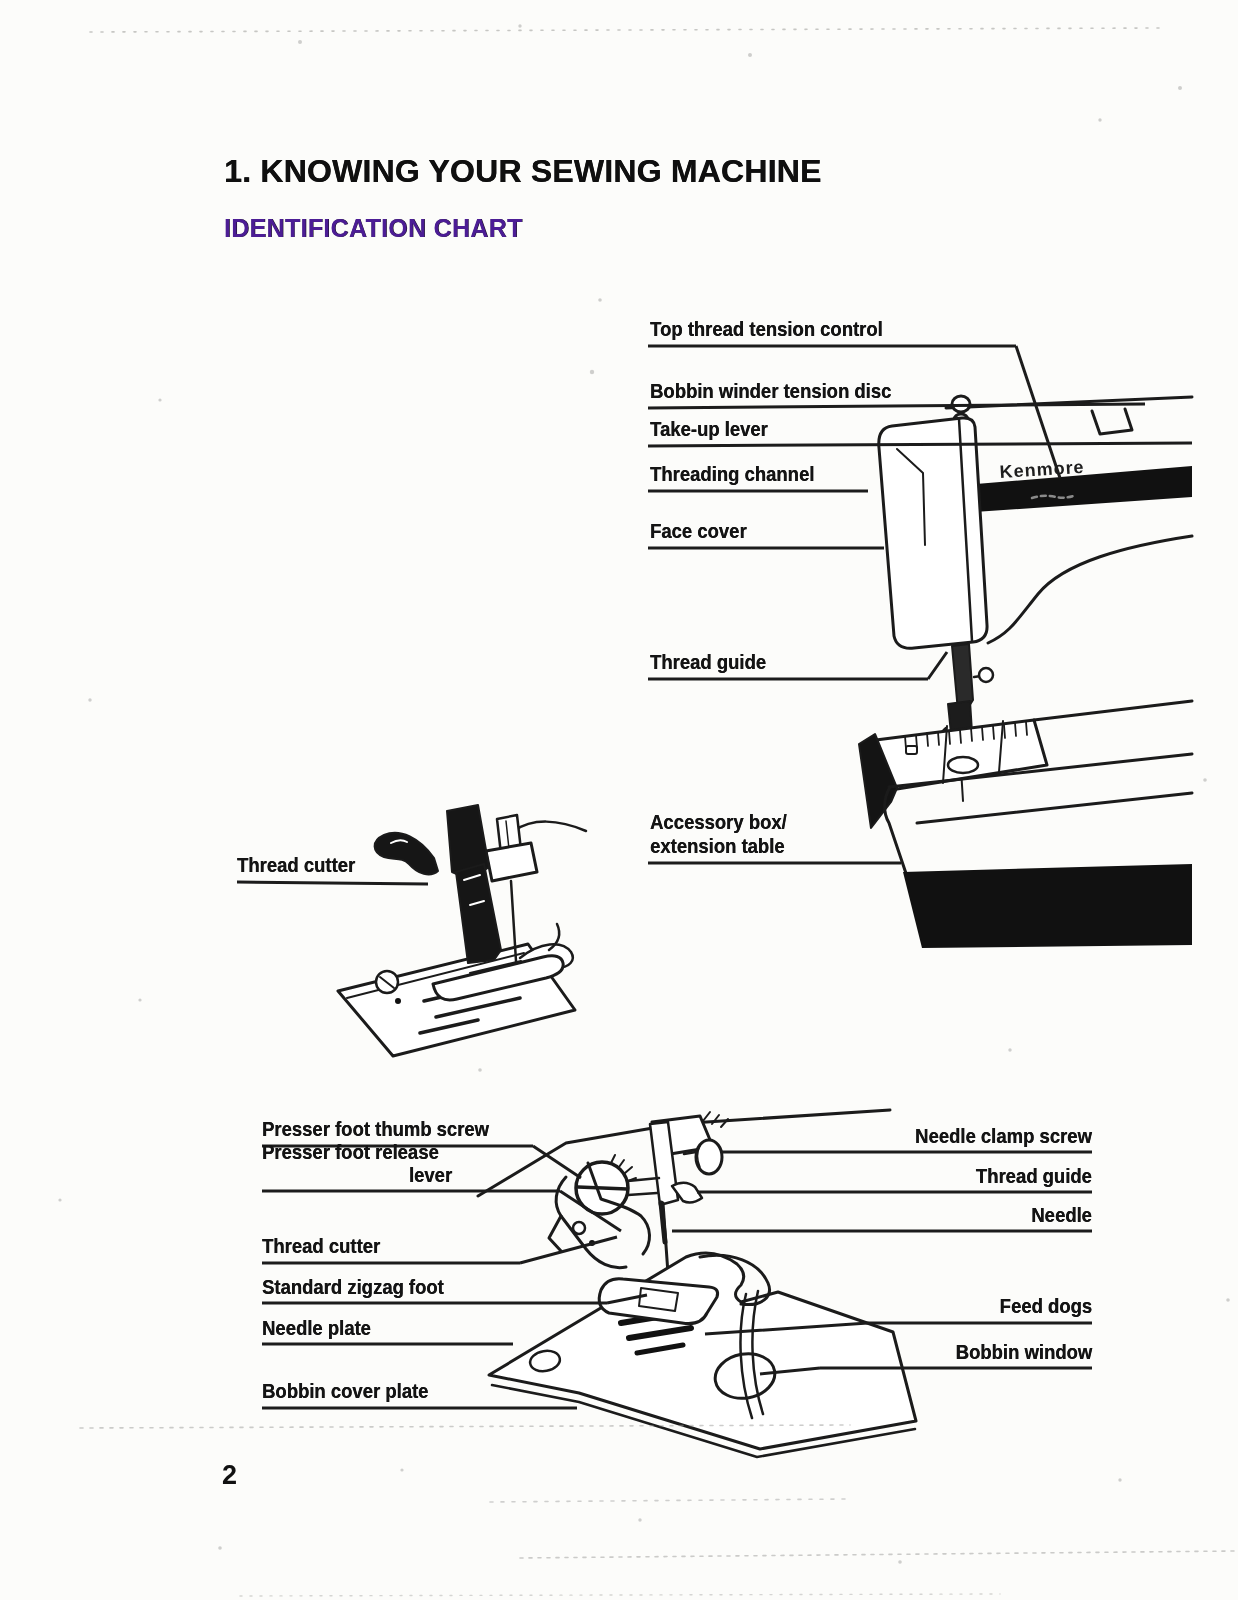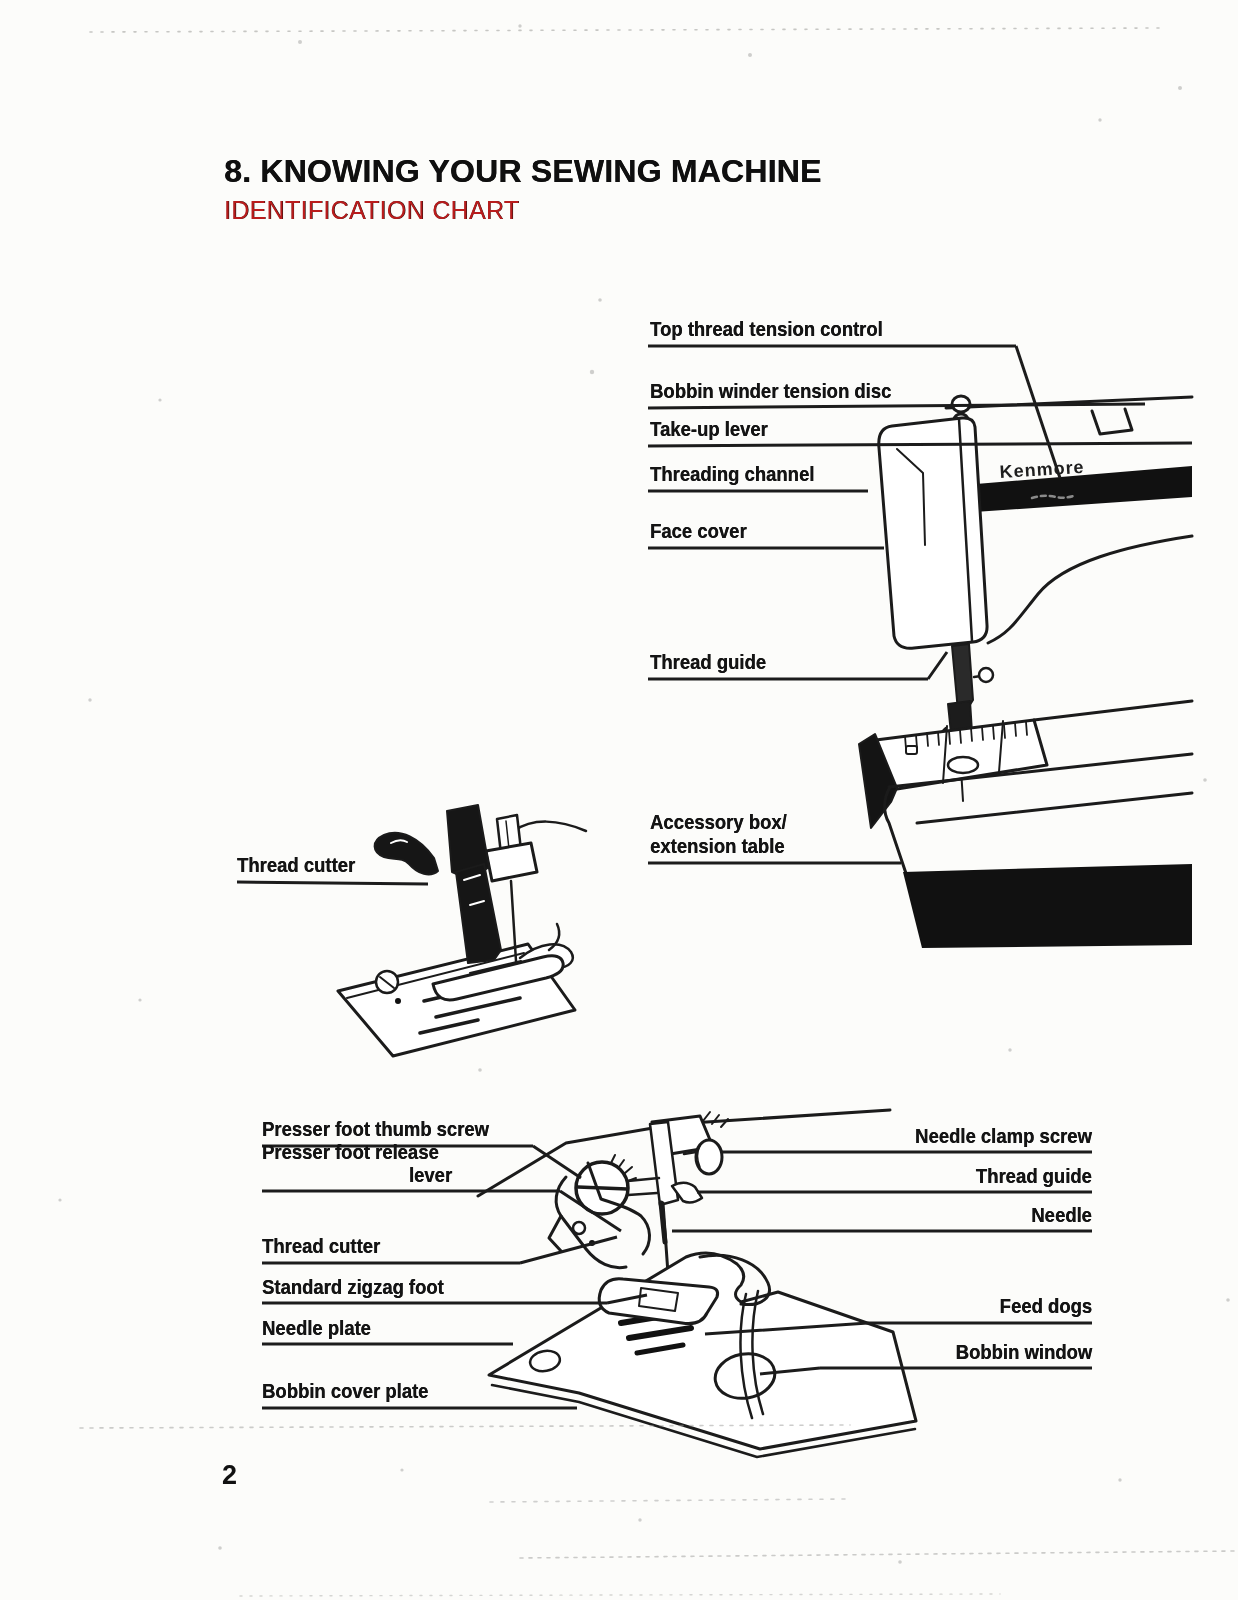--- a/index.html
+++ b/index.html
@@ -7,22 +7,22 @@
     position:relative;width:1238px;height:1600px;margin:0 auto;
     background:#fcfcfa;overflow:hidden;
     font-family:"Liberation Sans",sans-serif;color:#161616;
   }
   .svg-layer{position:absolute;left:0;top:0;width:1238px;height:1600px;}
   .title{
     position:absolute;left:224px;top:153px;font-size:32px;font-weight:700;
     letter-spacing:.2px;color:#0f0f0f;text-shadow:.4px 0 0 #0f0f0f;white-space:nowrap;
   }
   .subtitle{
-    position:absolute;left:224px;top:196px;font-size:25px;font-weight:400;
-    letter-spacing:.3px;color:#b91c1c;text-shadow:.4px 0 0 #0f0f0f;white-space:nowrap;
+    position:absolute;left:224px;top:214px;font-size:25px;font-weight:700;
+    letter-spacing:.3px;color:#4c1d95;text-shadow:.4px 0 0 #0f0f0f;white-space:nowrap;
   }
   .lbl{
     position:absolute;font-size:21px;font-weight:700;line-height:1.1;
     color:#141414;text-shadow:.3px 0 0 #141414;white-space:nowrap;
     transform:scaleX(.88);transform-origin:0 0;
   }
   .lbl.r{right:146px;transform-origin:100% 0;text-align:right;}
   .lbl.w216{width:216px;text-align:right;white-space:nowrap;}
   .pagenum{
     position:absolute;left:222px;top:1460px;font-size:27px;font-weight:700;color:#111;
@@ -175,21 +175,21 @@
           <circle cx="640" cy="1520" r="1.7"></circle>
         <circle cx="900" cy="1562" r="1.8"></circle>
           <circle cx="1120" cy="1480" r="1.7"></circle>
           <circle cx="60" cy="1200" r="1.6"></circle>
         <circle cx="1228" cy="1300" r="1.8"></circle>
           <circle cx="402" cy="1470" r="1.6"></circle>
       </g>
     </g>
   </svg>
 
-  <div class="title">8. KNOWING YOUR SEWING MACHINE</div>
+  <div class="title">1. KNOWING YOUR SEWING MACHINE</div>
   <div class="subtitle">IDENTIFICATION CHART</div>
 
   <div class="lbl" style="left:650px;top:317px">Top thread tension control</div>
   <div class="lbl" style="left:650px;top:379px">Bobbin winder tension disc</div>
   <div class="lbl" style="left:650px;top:417px">Take-up lever</div>
   <div class="lbl" style="left:650px;top:462px">Threading channel</div>
   <div class="lbl" style="left:650px;top:519px">Face cover</div>
   <div class="lbl" style="left:650px;top:650px">Thread guide</div>
   <div class="lbl" style="left:650px;top:810px">Accessory box/</div>
   <div class="lbl" style="left:650px;top:834px">extension table</div>

